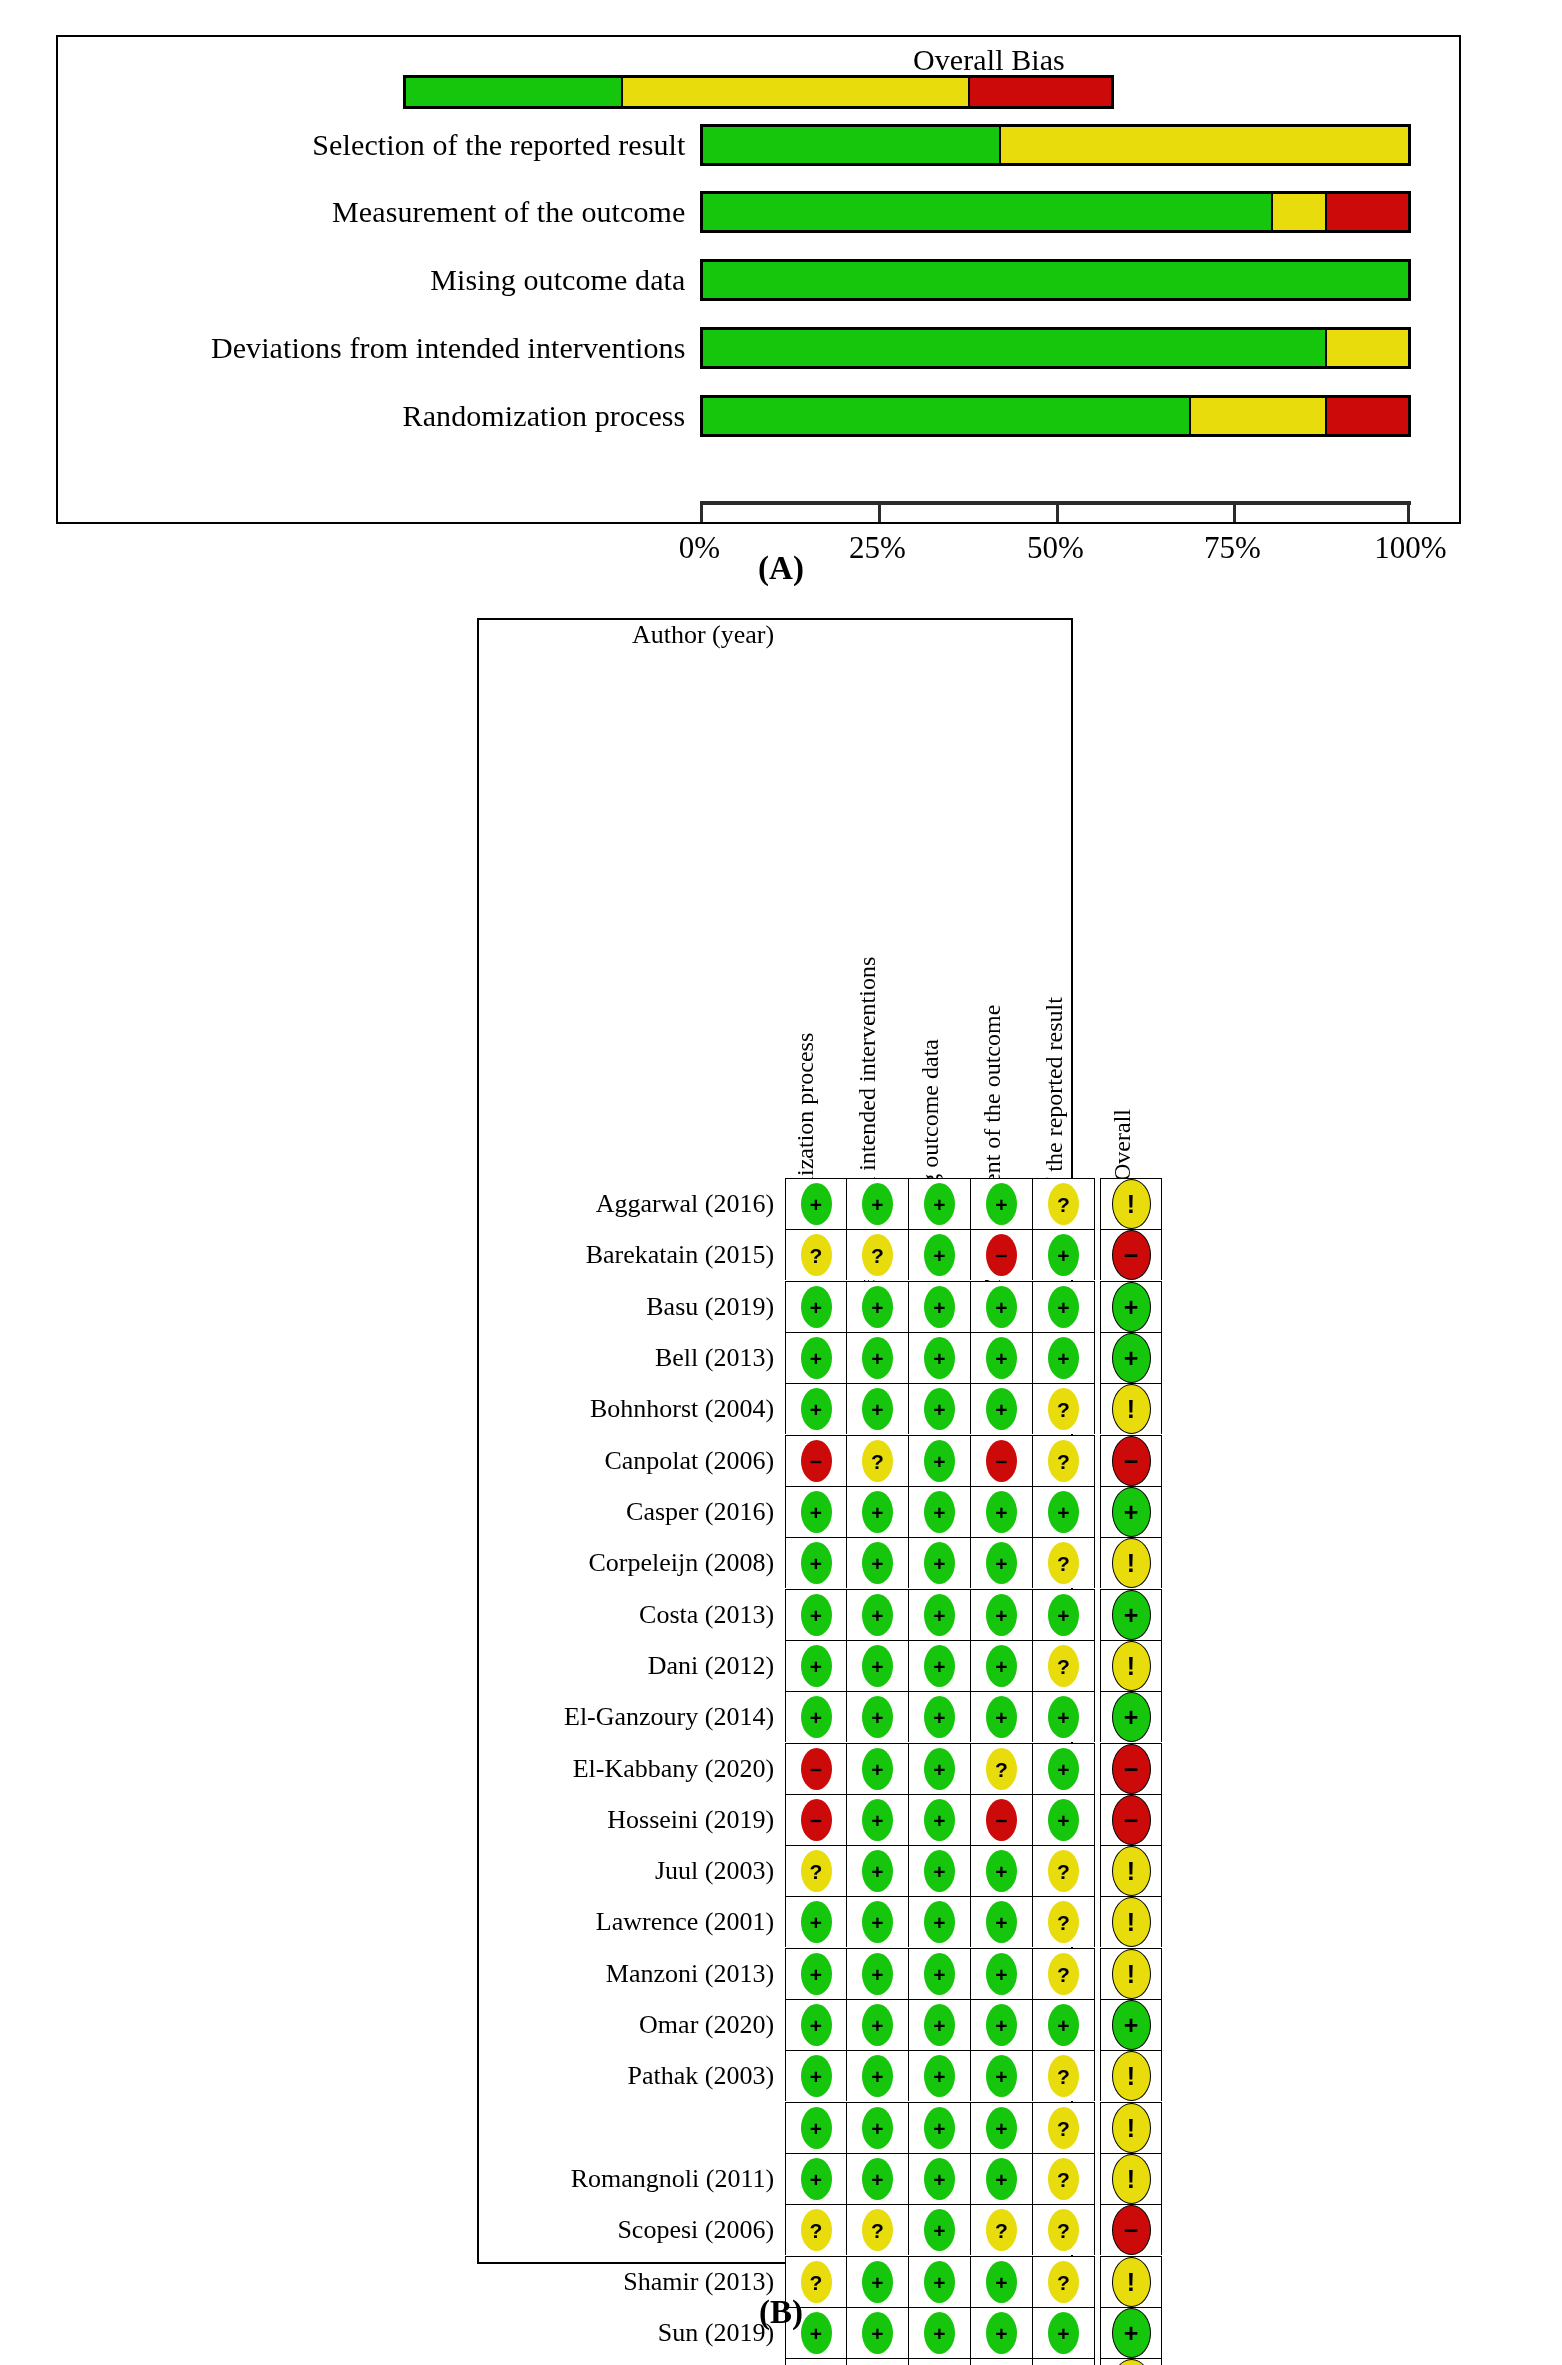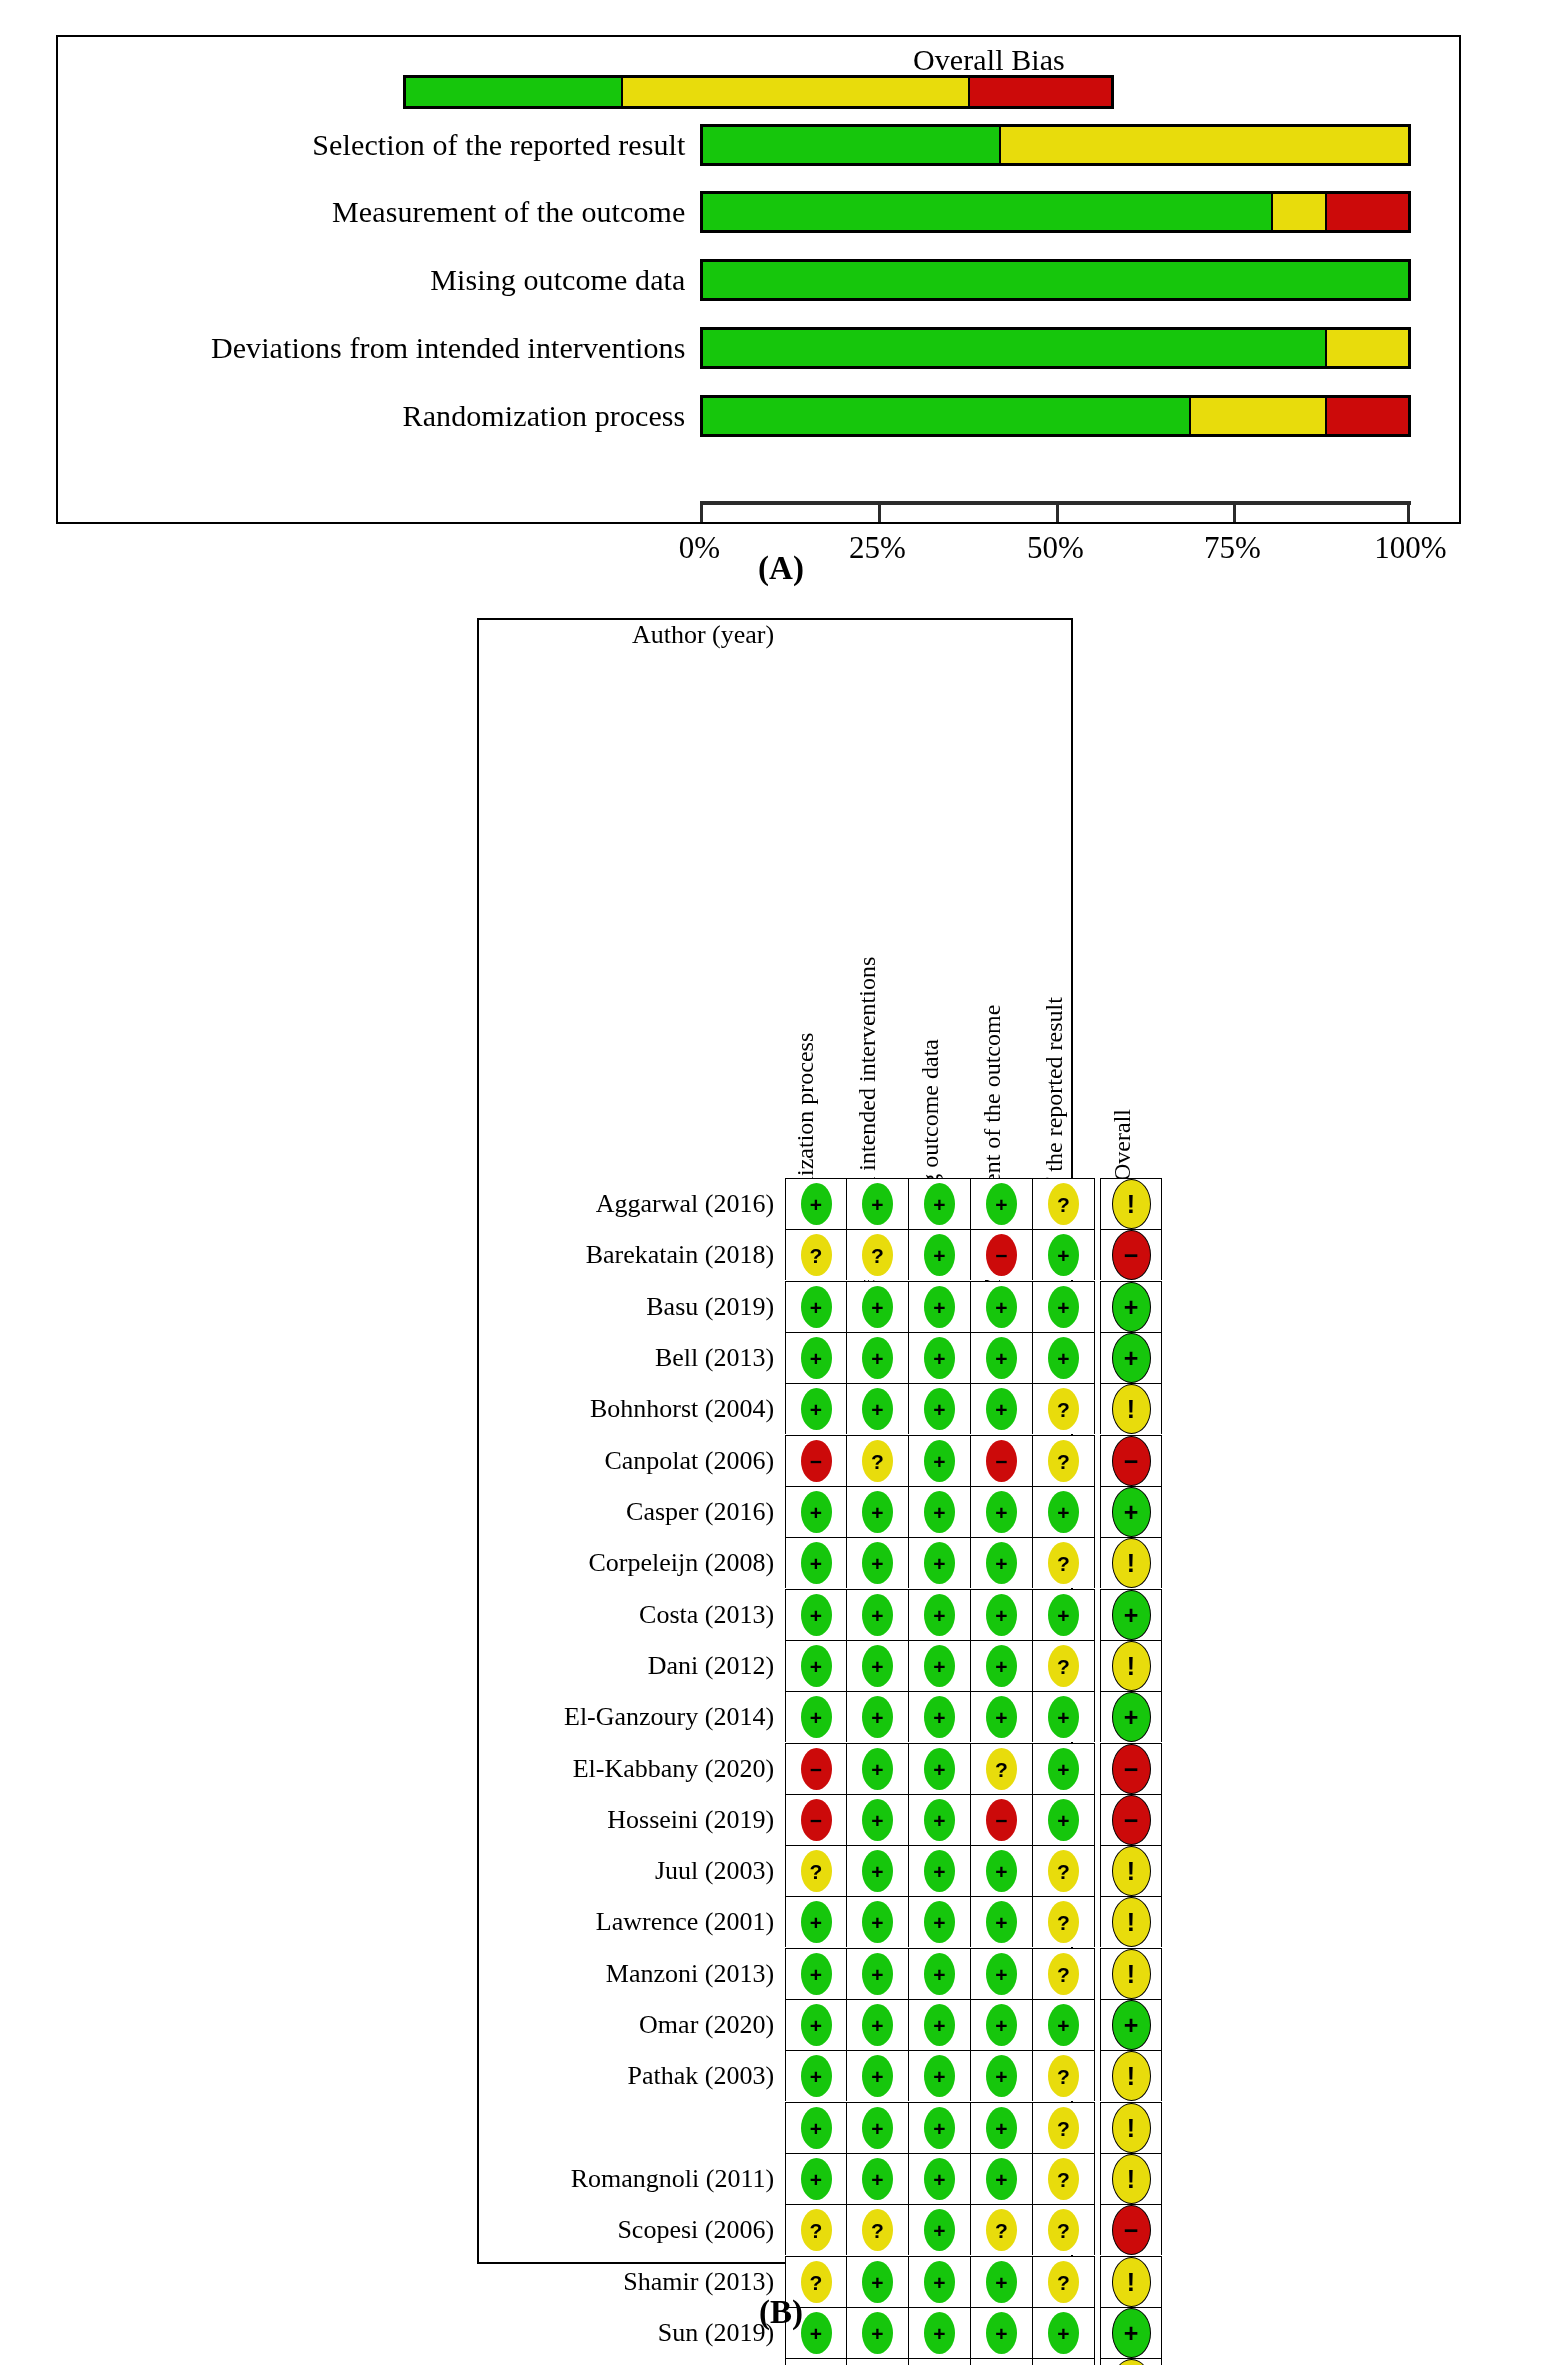--- a/index.html
+++ b/index.html
@@ -209,21 +209,21 @@
             </div>
             <div class="cell">
               <div class="light y">?</div>
             </div>
             <div class="cell overall">
               <div class="light overall-dot y">!</div>
             </div>
           </div>
         </div>
         <div class="row" style="top: 609px;">
-          <div class="row-label">Barekatain (2018)</div>
+          <div class="row-label">Barekatain (2015)</div>
           <div class="cells">
             <div class="cell first">
               <div class="light y">?</div>
             </div>
             <div class="cell">
               <div class="light y">?</div>
             </div>
             <div class="cell">
               <div class="light g">+</div>
             </div>

